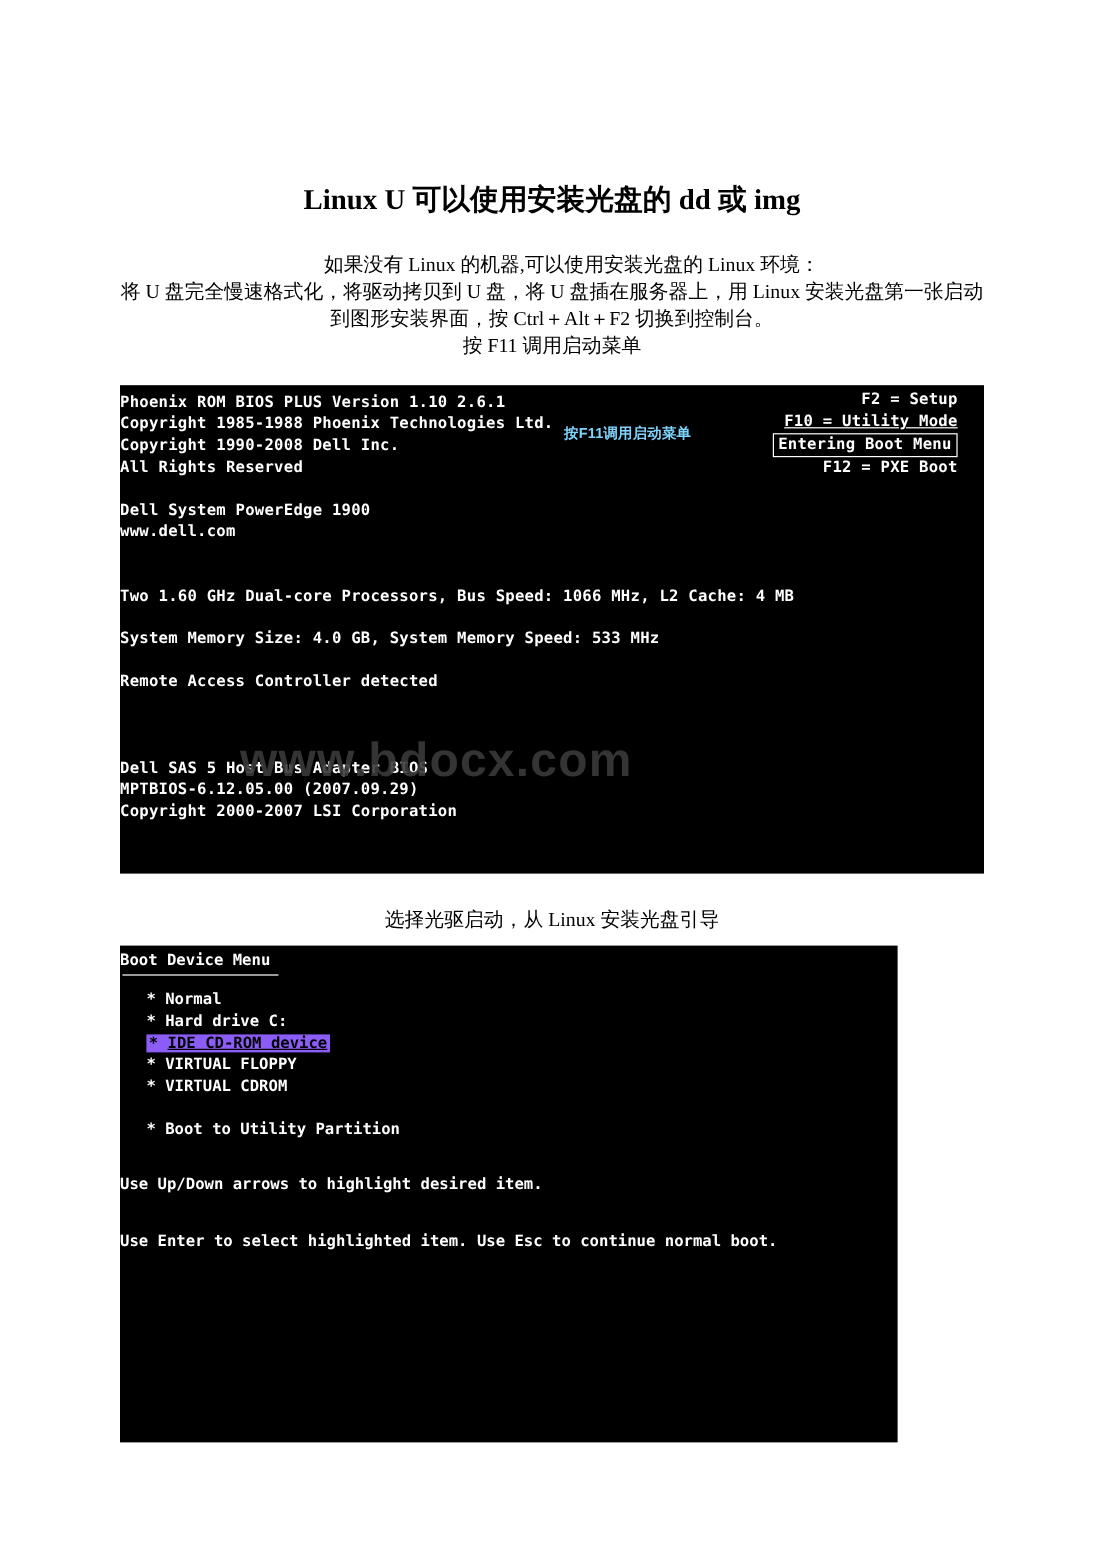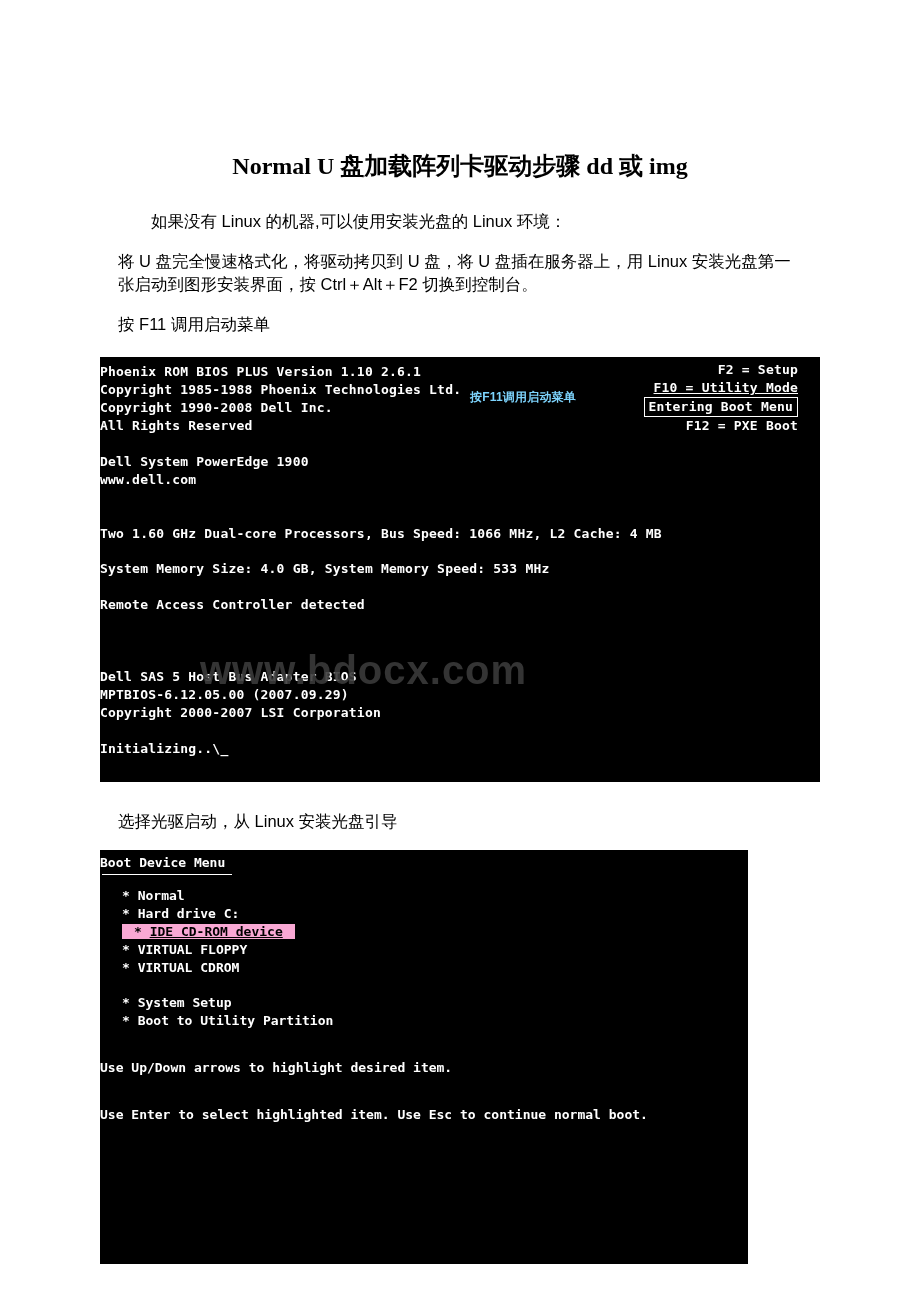--- a/index.html
+++ b/index.html
@@ -14,25 +14,26 @@
     padding: 150px 100px 40px 100px;
   }
   h1 {
     font-family: "Times New Roman", "SimSun", serif;
     font-weight: bold;
     font-size: 24px;
     text-align: center;
     margin: 0 0 28px 0;
   }
   .body-text {
-    font-family: Liberation Sans, sans-serif;
+    font-family: Liberation Serif, serif;
     font-size: 16.5px;
     line-height: 1.35;
-    margin: 18px;
+    margin: 0;
     white-space: pre-wrap;
+    text-align: center;
   }
   .indent {
     text-indent: 2em;
   }
 
   
   .bios {
     background: #000;
     color: #fff;
     font-family: "Lucida Console", "Consolas", monospace;
@@ -95,35 +96,35 @@
   .bootmenu .title-underline {
     display: block;
     width: 130px;
     border-bottom: 1px solid #fff;
     margin: 2px 0 12px 2px;
   }
   .bootmenu .item {
     padding-left: 22px;
   }
   .bootmenu .sel {
-    background: #f9a8d4;
+    background: #8b5cf6;
     color: #000;
-    padding: 0 12px;
+    padding: 0 2px;
   }
   .instr {
     padding-left: 0;
     margin-top: 29px;
   }
 </style>
 </head>
 <body>
 
 <div class="page">
 
-  <h1>Normal U 盘加载阵列卡驱动步骤 dd 或 img</h1>
+  <h1>Linux U 可以使用安装光盘的 dd 或 img</h1>
 
   <p class="body-text indent">如果没有 Linux 的机器,可以使用安装光盘的 Linux 环境：</p>
   <p class="body-text">将 U 盘完全慢速格式化，将驱动拷贝到 U 盘，将 U 盘插在服务器上，用 Linux 安装光盘第一张启动到图形安装界面，按 Ctrl＋Alt＋F2 切换到控制台。</p>
   <p class="body-text">按 F11 调用启动菜单</p>
 
   <div class="bios">
     <div class="top-right">
       <div>F2 = Setup</div>
       <div class="ul">F10 = Utility Mode</div>
       <div class="box">Entering Boot Menu</div>
@@ -147,38 +148,36 @@
     <div>System Memory Size: 4.0 GB, System Memory Speed: 533 MHz</div>
     <div>&nbsp;</div>
     <div>Remote Access Controller detected</div>
     <div>&nbsp;</div>
     <div>&nbsp;</div>
     <div>&nbsp;</div>
     <div>Dell SAS 5 Host Bus Adapter BIOS</div>
     <div>MPTBIOS-6.12.05.00 (2007.09.29)</div>
     <div>Copyright 2000-2007 LSI Corporation</div>
     <div>&nbsp;</div>
-    <div>Initializing..\_</div>
     <div>&nbsp;</div>
 
     <div class="watermark">www.bdocx.com</div>
   </div>
 
   <p class="body-text">选择光驱启动，从 Linux 安装光盘引导</p>
 
   <div class="bootmenu">
     <div>Boot Device Menu</div>
     <span class="title-underline"></span>
 
     <div class="item">* <span>Normal</span></div>
     <div class="item">* <span>Hard drive C:</span></div>
     <div class="item"><span class="sel">* <span class="ul">IDE CD-ROM device</span></span></div>
     <div class="item">* <span>VIRTUAL  FLOPPY</span></div>
     <div class="item">* <span>VIRTUAL  CDROM</span></div>
     <div>&nbsp;</div>
-    <div class="item">* <span>System Setup</span></div>
     <div class="item">* <span>Boot to Utility Partition</span></div>
 
     <div class="instr">Use Up/Down arrows to highlight desired item.</div>
     <div class="instr">Use Enter to select highlighted item. Use Esc to continue normal boot.</div>
   </div>
 
 </div>
 
 </body></html>

